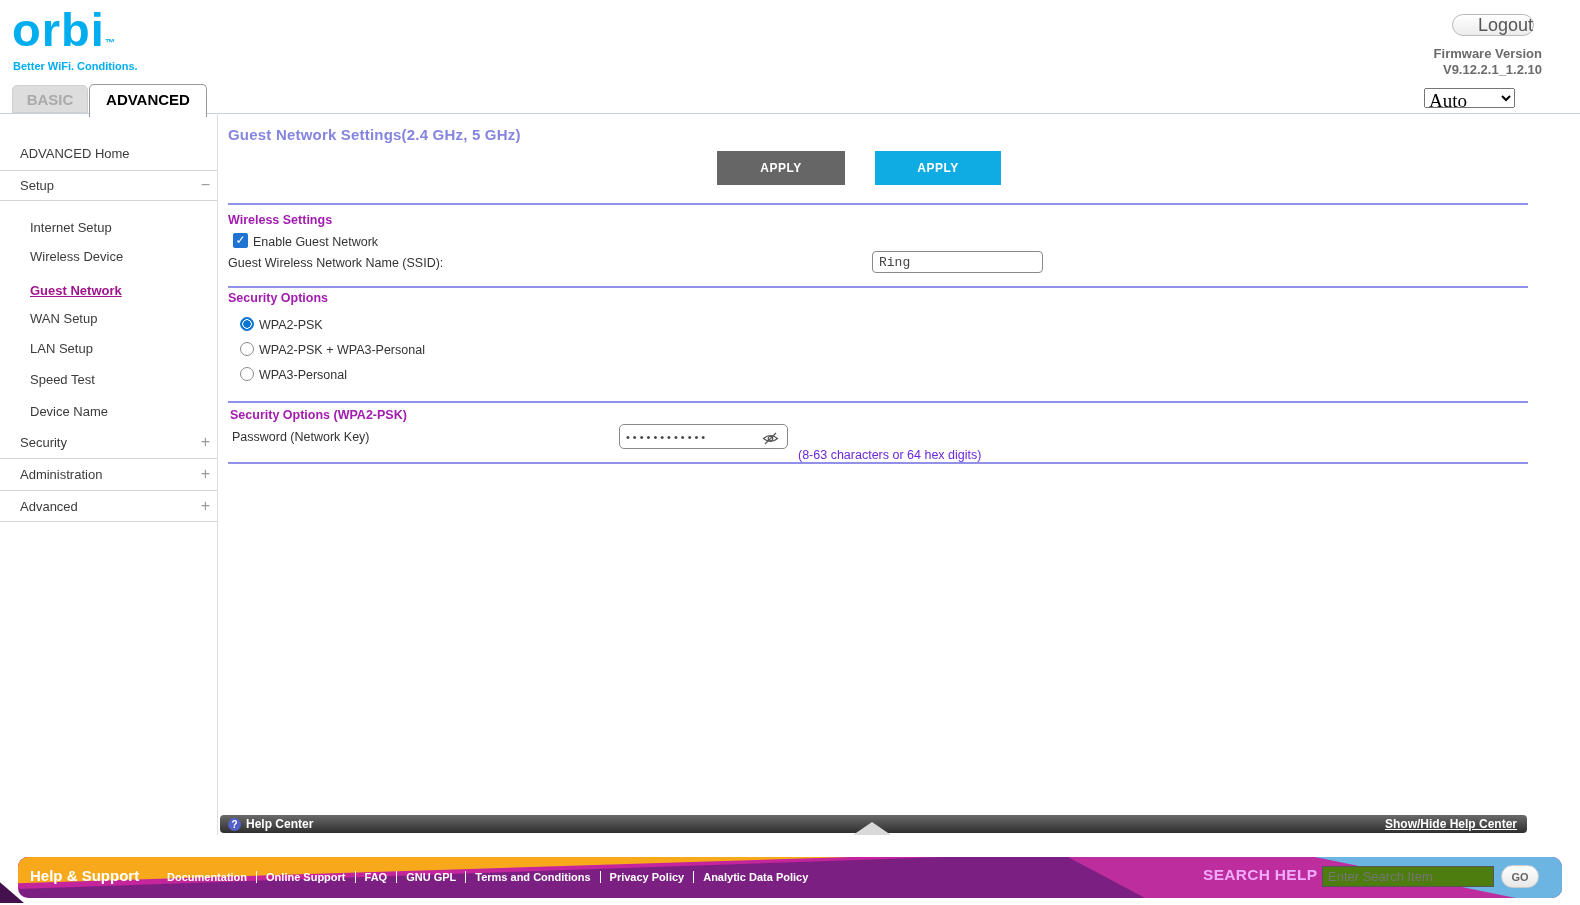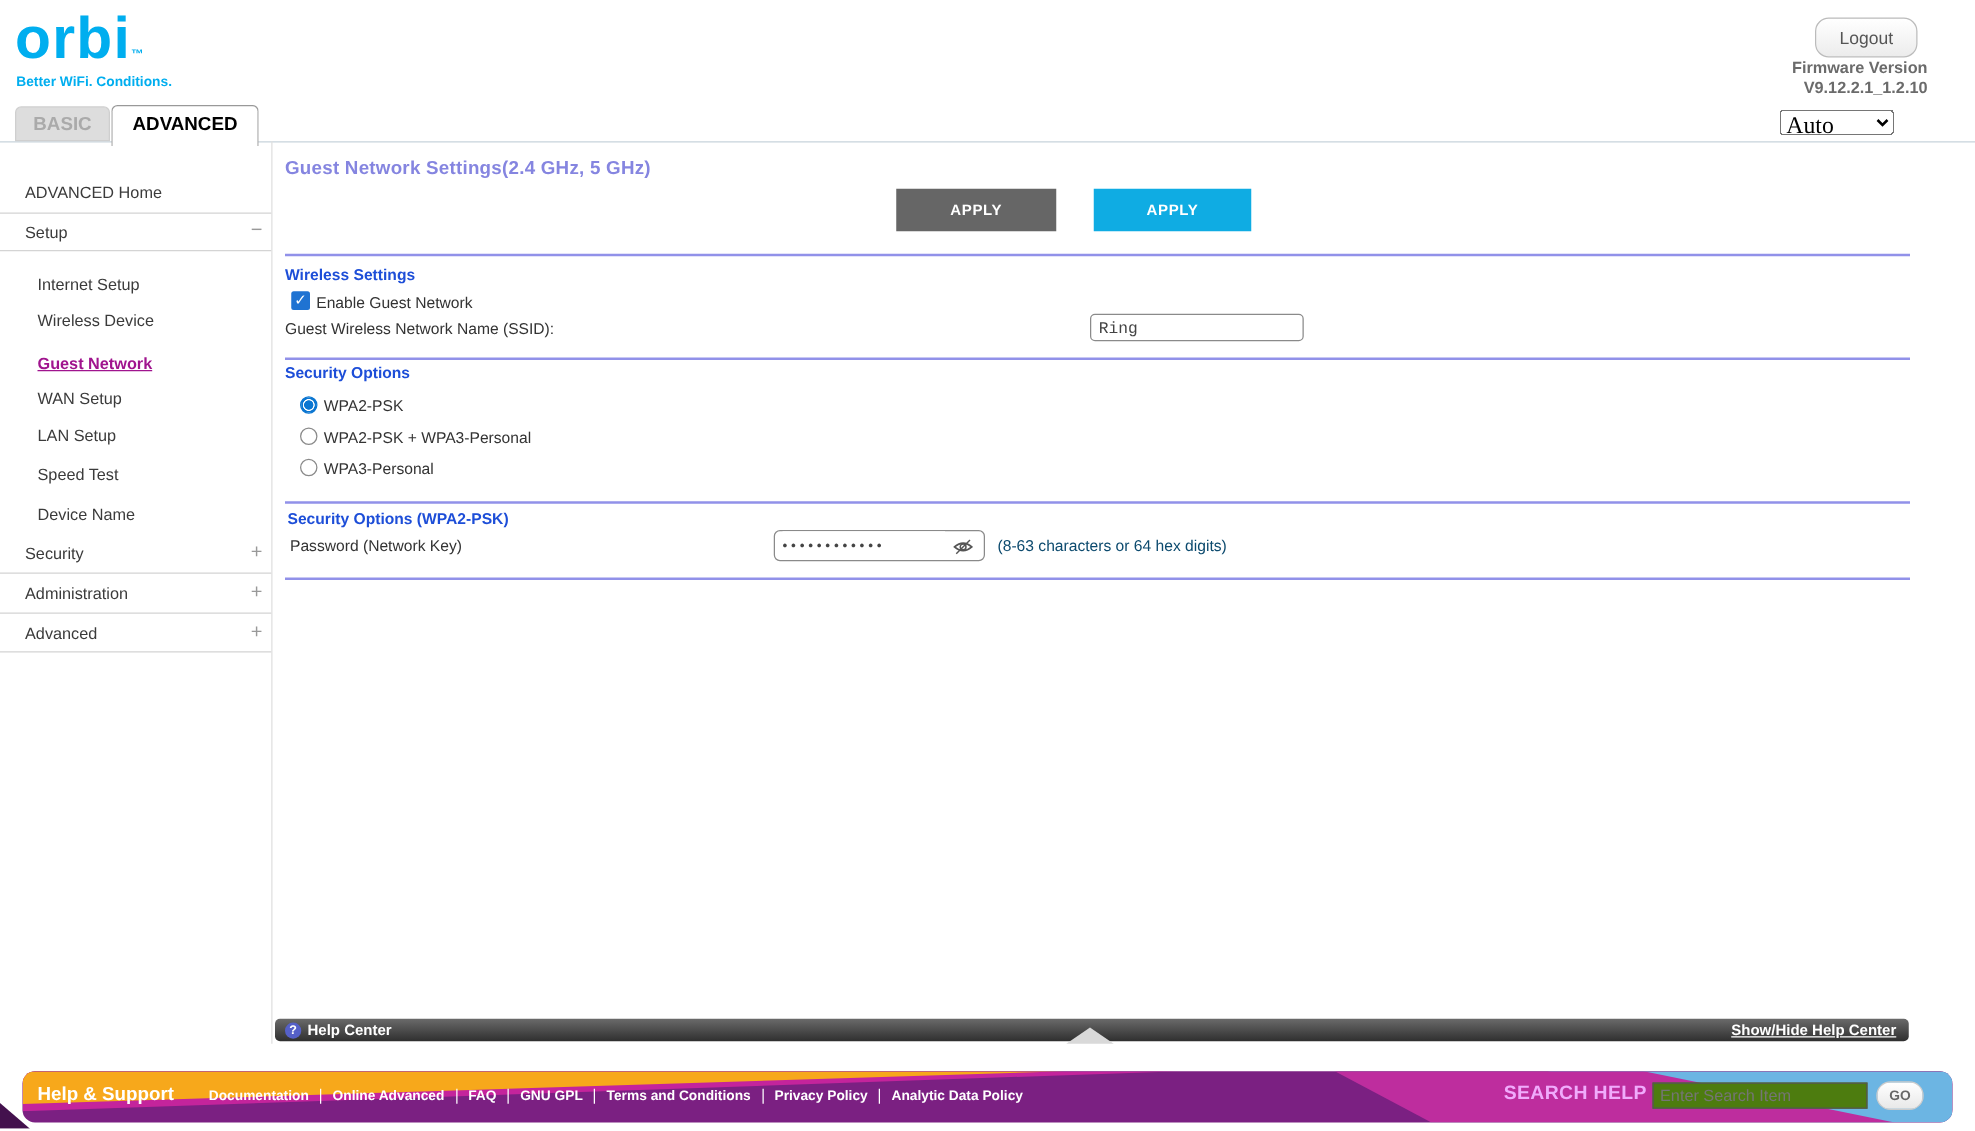--- a/index.html
+++ b/index.html
@@ -4,23 +4,23 @@
 <style>
   * { margin:0; padding:0; box-sizing:border-box; }
   html,body { background:#fff; }
   body { font-family:"Liberation Sans", sans-serif; }
   .page { position:relative; width:1580px; height:905px; background:#fff; overflow:hidden; }
 
   
   .logo { position:absolute; left:12px; top:2px; color:#00AEEF; font-size:47px; font-weight:bold; letter-spacing:1px; }
   .logo .tm { font-size:10px; font-weight:bold; vertical-align:baseline; }
   .tagline { position:absolute; left:13px; top:60px; color:#00AEEF; font-size:11px; font-weight:bold; }
-  .logout-btn { position:absolute; left:1452px; top:14px; width:82px; height:32px; border:1px solid #bbb;
-    border-radius:11px; background:linear-gradient(#ffffff,#ececec); color:#555; font-size:14px;
-    font-family:"Liberation Sans",sans-serif; text-align:center; line-height:20px; cursor:pointer; }
+  .logout-btn { position:absolute; left:1452px; top:14px; width:82px; height:22px; border:1px solid #bbb;
+    border-radius:11px; background:linear-gradient(#ffffff,#ececec); color:#555; font-size:18px;
+    font-family:"Liberation Sans",sans-serif; text-align:right; line-height:20px; cursor:pointer; }
   .firmware { position:absolute; right:38px; top:46px; text-align:right; color:#6b6b6b; font-size:13px; font-weight:bold; line-height:16px; }
   .lang-select { position:absolute; left:1424px; top:88px; width:91px; height:20px; font-size:19px; font-family:Liberation Serif, serif; }
 
   
   .header-line { position:absolute; left:0; top:113px; width:1580px; height:1px; background:#c7d3dc; }
   .tab { position:absolute; font-weight:bold; font-size:15px; text-align:center; border-radius:5px 5px 0 0; }
   .tab-basic { left:12px; top:85px; width:76px; height:28px; line-height:28px; background:#dddddd; border:1px solid #cfcfcf; color:#aaa; z-index:1; }
   .tab-advanced { left:89px; top:84px; width:118px; height:33px; line-height:30px; background:#fff;
     border:1px solid #999; border-bottom:none; color:#000; z-index:3; }
 
@@ -34,21 +34,21 @@
   .side-toggle { position:absolute; left:170px; top:-2px; width:20px; text-align:right; color:#999; font-size:16px; font-weight:normal; }
   .side-div { position:absolute; left:0; width:217px; height:1px; background:#d4d4d4; }
 
   
   .page-title { position:absolute; left:228px; top:126px; font-size:15px; font-weight:bold; color:#8585E0; letter-spacing:0.2px; }
   .btn { position:absolute; height:34px; border:none; color:#fff; font-weight:bold; font-size:12px;
     font-family:"Liberation Sans",sans-serif; letter-spacing:0.5px; cursor:pointer; }
   .btn-cancel { left:717px; top:151px; width:128px; background:#666666; }
   .btn-apply { left:875px; top:151px; width:126px; background:#0FACE3; }
   .hdiv { position:absolute; left:228px; width:1300px; height:2px; background:#9191E9; }
-  .sec-heading { position:absolute; font-size:12.5px; font-weight:bold; color:#1d4ed8; }
+  .sec-heading { position:absolute; font-size:12.5px; font-weight:bold; color:#a21caf; }
   .lbl { position:absolute; font-size:12.5px; color:#333; }
 
   .checkbox { position:absolute; left:233px; top:233px; width:15px; height:15px; background:#1f73d2; border-radius:2px;
     color:#fff; font-size:12px; line-height:15px; text-align:center; cursor:pointer; }
   .ssid-input { position:absolute; left:872px; top:251px; width:171px; height:22px; border:1px solid #8a8a8a;
     border-radius:4px; font-family:"Liberation Mono", monospace; font-size:13px; color:#444; padding:0 6px; }
 
   .radio { position:absolute; left:240px; width:14px; height:14px; border:1px solid #8a8a8a; border-radius:50%; background:#fff; cursor:pointer; }
   .radio.selected { border:1px solid #0b76d1; background:radial-gradient(circle, #0b76d1 0 3.5px, #ffffff 4px 4.5px, #0b76d1 5px); }
 
@@ -154,42 +154,42 @@
   <div class="pw-wrap">
     <input class="pw-input" type="text" readonly="" value="••••••••••••" style="">
     <span class="eye">
       <svg width="17" height="13" viewBox="0 0 17 13">
         <path d="M1.5 6.5 Q8.5 0.5 15.5 6.5 Q8.5 12.5 1.5 6.5 Z" fill="none" stroke="#555" stroke-width="1.2"></path>
         <circle cx="8.5" cy="6.5" r="2.3" fill="none" stroke="#555" stroke-width="1.2"></circle>
         <line x1="3" y1="12" x2="14" y2="1" stroke="#555" stroke-width="1.2"></line>
       </svg>
     </span>
   </div>
-  <div class="lbl" style="left:798px; top:430px; color:#0c4a6e">(8-63 characters or 64 hex digits)</div>
+  <div class="lbl" style="left:798px; top:448px; color:#6d28d9">(8-63 characters or 64 hex digits)</div>
   <div class="hdiv" style="top:462px"></div>
 
   <div class="help-bar">
     <div class="help-left">
       <span class="q-icon">?</span>
       <span class="help-label">Help Center</span>
     </div>
     <span class="showhide">Show/Hide Help Center</span>
   </div>
   <div class="tri-handle"></div>
 
   <div class="footer">
     <div class="flayer f-magenta-edge"></div>
     <div class="flayer f-orange"></div>
     <div class="flayer f-blue"></div>
     <div class="flayer f-magenta"></div>
     <div class="f-content">
       <div class="hs-title">Help &amp; Support</div>
       <div class="flinks">
         <span class="flink">Documentation</span>
-        <span class="flink">Online Advanced</span>
+        <span class="flink">Online Support</span>
         <span class="flink">FAQ</span>
         <span class="flink">GNU GPL</span>
         <span class="flink">Terms and Conditions</span>
         <span class="flink">Privacy Policy</span>
         <span class="flink">Analytic Data Policy</span>
       </div>
       <div class="search-label">SEARCH HELP</div>
       <input class="search-input" type="text" placeholder="Enter Search Item" style="">
       <button class="go-btn">GO</button>
     </div>

